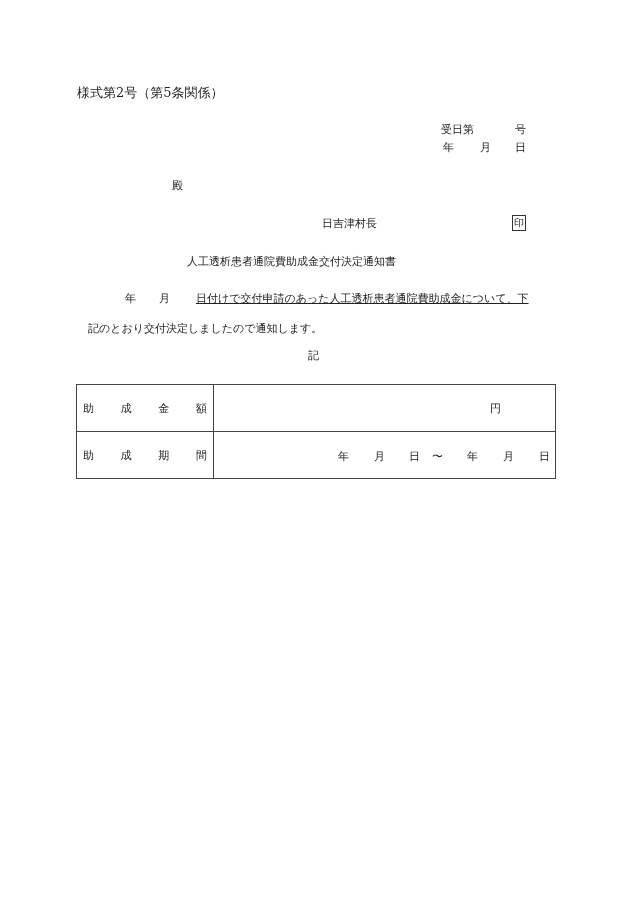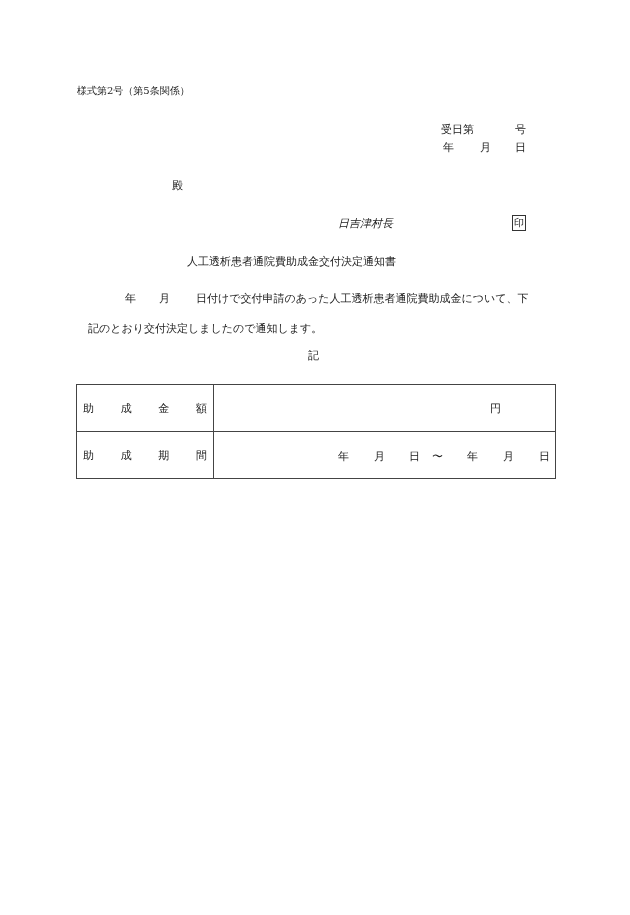--- a/index.html
+++ b/index.html
@@ -20,40 +20,40 @@
   table.record td { border: 1px solid #444; height: 46px; padding: 0; font-size: 11px; }
   td.label { width: 136px; }
   .label-inner { display: flex; justify-content: space-between; padding: 0 6px 0 6px; }
   .row-amount .value { text-align: right; padding-right: 54px; }
   .date-range { position: relative; height: 46px; }
   .date-range span { position: absolute; top: 17px; }
 </style>
 </head>
 <body>
 
-<div class="abs" style="left:77px; top:86px; font-size:10px;">様式第2号（第5条関係）</div>
+<div class="abs" style="left:77px; top:86px; font-size:13px;">様式第2号（第5条関係）</div>
 
 <div class="abs" style="left:441px; top:124px;">受日第</div>
 <div class="abs" style="left:515px; top:124px;">号</div>
 <div class="abs" style="left:443px; top:142px;">年</div>
 <div class="abs" style="left:480px; top:142px;">月</div>
 <div class="abs" style="left:515px; top:142px;">日</div>
 
 <div class="abs" style="left:172px; top:180px;">殿</div>
 
-<div class="abs" style="left:338px; top:218px;font-style:italic;">日吉津村長</div>
+<div class="abs" style="left:322px; top:218px;">日吉津村長</div>
 <div class="abs" style="left:512px; top:215px;">
   <span class="seal">印</span>
 </div>
 
 <div class="abs" style="left:187px; top:256px;">人工透析患者通院費助成金交付決定通知書</div>
 
 <div class="abs" style="left:125px; top:293px;">年</div>
 <div class="abs" style="left:159px; top:293px;">月</div>
-<div class="abs" style="left:196px; top:293px;">日付けで交付申請のあった人工透析患者通院費助成金について、下</div>
+<div class="abs" style="left:196px; top:293px;text-decoration:underline;">日付けで交付申請のあった人工透析患者通院費助成金について、下</div>
 <div class="abs" style="left:88px; top:323px;">記のとおり交付決定しましたので通知します。</div>
 
 <div class="abs" style="left:308px; top:350px;">記</div>
 
 <table class="record">
   <tbody>
       <tr class="row-amount">
     <td class="label">
       <div class="label-inner">
         <span>助</span>

